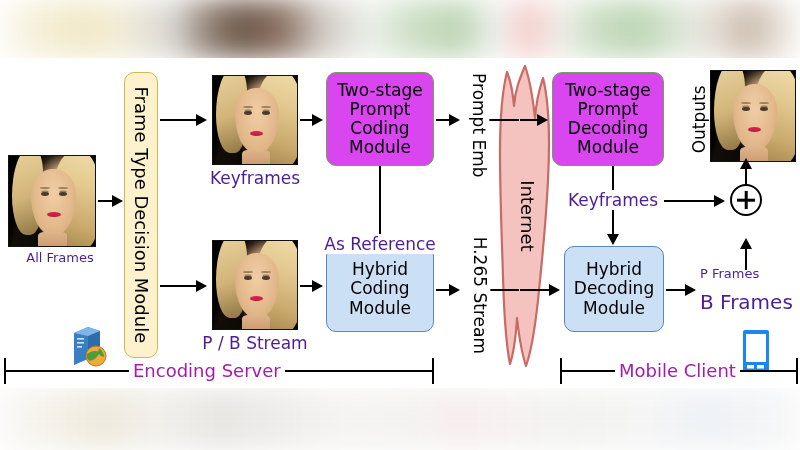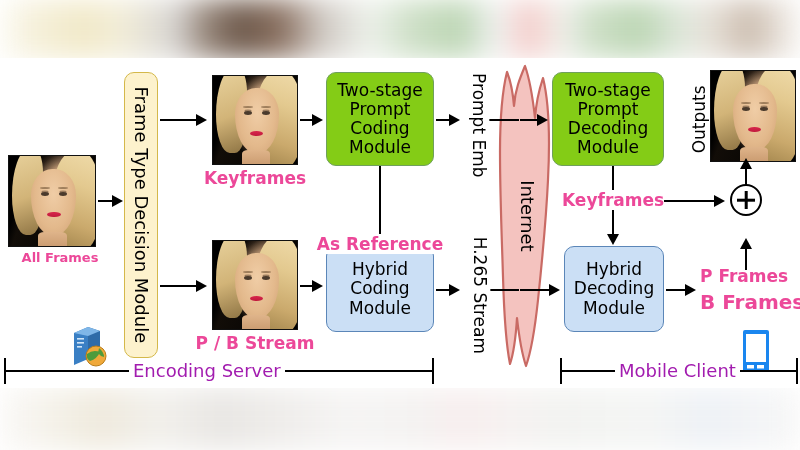--- a/index.html
+++ b/index.html
@@ -70,44 +70,43 @@
     position: absolute;
     box-sizing: border-box;
     border-radius: 10px;
     display: flex;
     align-items: center;
     justify-content: center;
     text-align: center;
     line-height: 1.12;
     color: #000;
   }
-  .box.green  { background: #84cc16; border: 1.6px solid #6fa05c; }
+  .box.green  { background: #d946ef; border: 1.6px solid #6fa05c; }
   .box.blue   { background: #cbdff5; border: 1.6px solid #5b86b8; }
   .box.yellow { background: #fdf2cd; border: 1.6px solid #d4b84a; }
 
   .box .txt { display: block; }
 
   
   .vtext {
     position: absolute;
     transform-origin: center center;
     white-space: nowrap;
     color: #000;
     line-height: 1.1;
   }
   .vtext.down { transform: rotate(90deg); }   
   .vtext.up   { transform: rotate(-90deg); }  
 
   
   .label {
     position: absolute;
     white-space: nowrap;
-    color: #ec4899;
+    color: #4c1d95;
     text-align: center;
-    font-weight: bold;
   }
 
   
   .face {
     position: absolute;
     box-sizing: border-box;
     overflow: hidden;
     background: #0a0a0a;
     border: 1px solid #111;
   }
@@ -351,21 +350,21 @@
 
     <div class="line vline" style="left:612px; top:108px; width:2px; height:70px;"></div>
     <div class="arrow-d" style="left:607px; top:176px;"></div>
 
     <div class="line hline" style="left:659px; top:142px; width:62px;"></div>
     <div class="arrow-r" style="left:714px; top:137px;"></div>
     <div class="label" style="left:562px; top:132px; width:102px; background:#fff; font-size:17px;">Keyframes</div>
 
     <div class="line hline" style="left:666px; top:231px; width:22px;"></div>
     <div class="arrow-r" style="left:685px; top:226px;"></div>
-    <div class="label" style="left:700px; top:208px; width:98px; text-align:left; font-size:17px;">P Frames</div>
+    <div class="label" style="left:700px; top:208px; width:98px; text-align:left; font-size:13px;">P Frames</div>
     <div class="label" style="left:700px; top:232px; width:98px; text-align:left; font-size:20px;">B Frames</div>
 
     <div class="line vline" style="left:745px; top:190px; width:2px; height:22px;"></div>
     <div class="arrow-u" style="left:740px; top:180px;"></div>
 
     <div class="plus-node" style="left:730px; top:126px;"></div>
 
     <div class="line vline" style="left:745px; top:110px; width:2px; height:18px;"></div>
     <div class="arrow-u" style="left:740px; top:100px;"></div>
 

